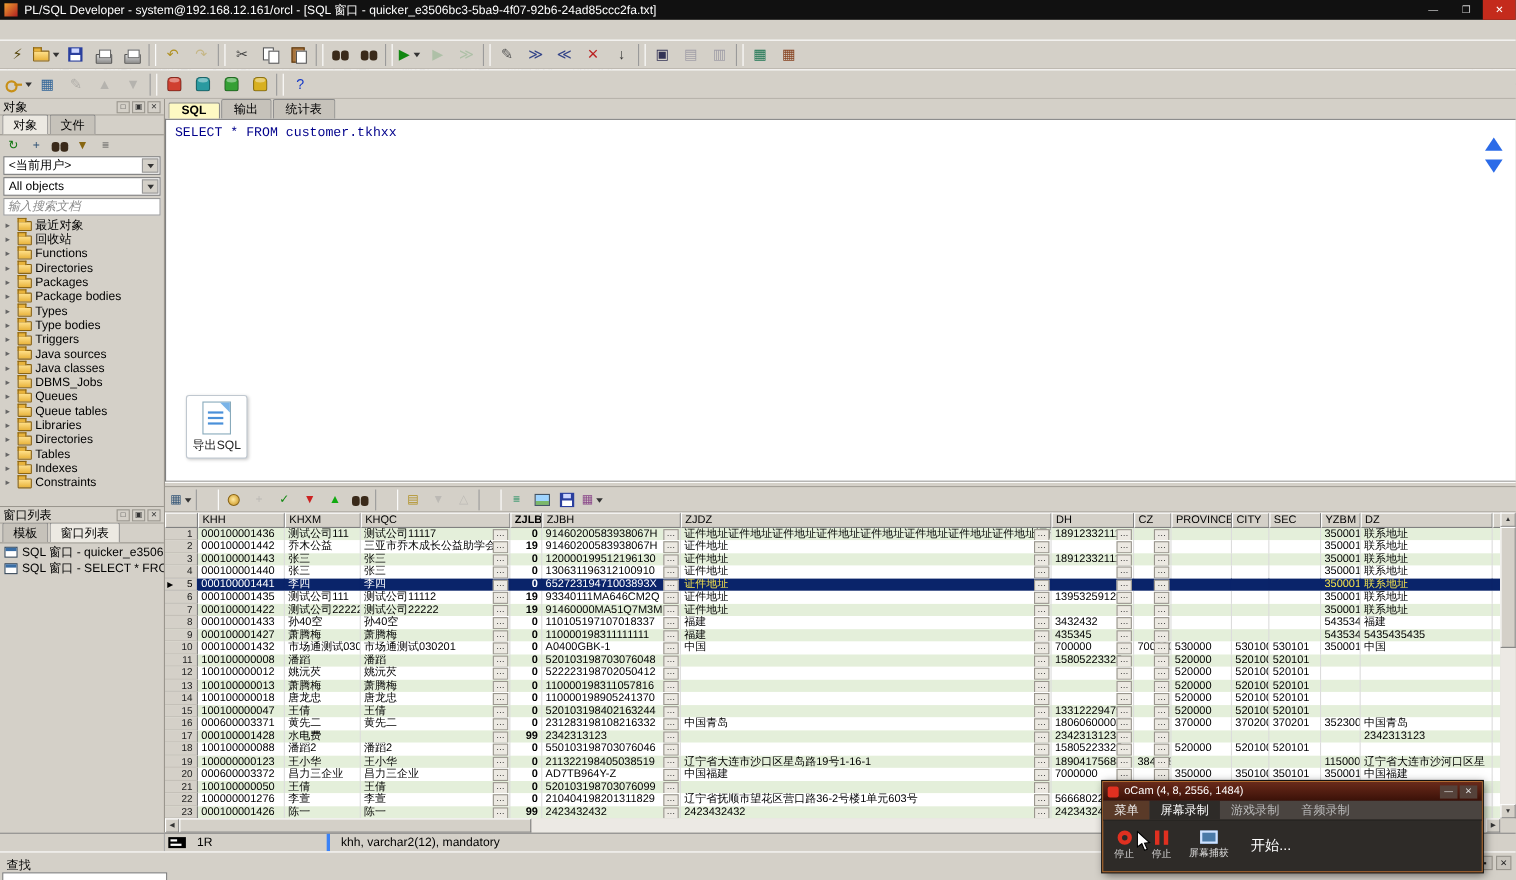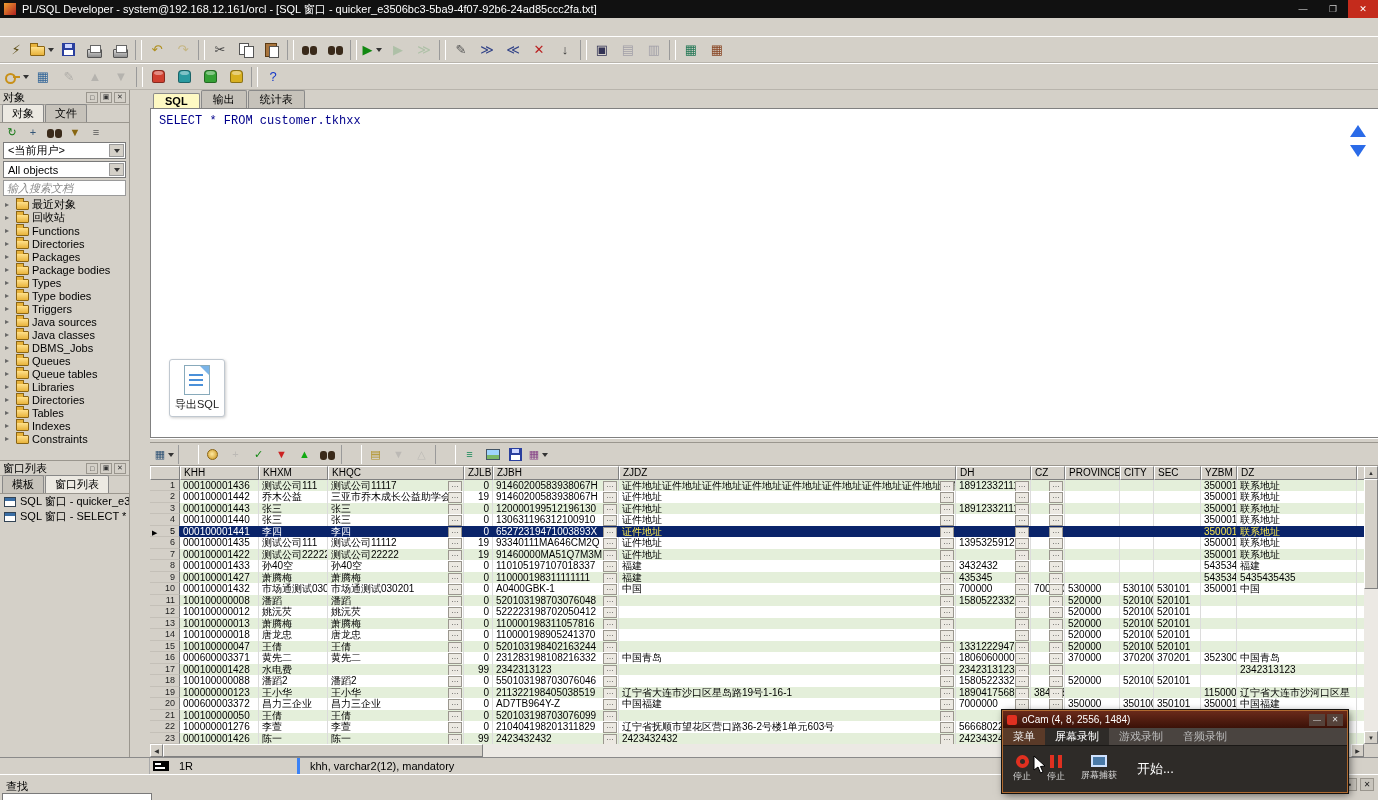--- a/index.html
+++ b/index.html
@@ -70,21 +70,21 @@
 .ic-status::before{content:"";position:absolute;left:2px;top:2px;width:6px;height:2px;background:#fff;}
 .ic-status::after{content:"";position:absolute;left:2px;bottom:2px;width:10px;height:2px;background:#fff;}
 .ic-record{width:13px;height:13px;border:4px solid #e03020;border-radius:50%;}
 .ic-pause{width:12px;height:13px;border-left:4px solid #e03020;border-right:4px solid #e03020;}
 .ic-capture{width:16px;height:12px;border:2px solid #cfe2ff;background:#4a7aa8;}
 .ic-docsql{width:26px;height:30px;background:#fff;border:1px solid #8ab;margin:5px auto 2px;display:block;}
 .ic-docsql::before{content:"";position:absolute;right:0;top:0;width:0;height:0;border-style:solid;border-width:0 9px 9px 0;border-color:transparent #7ab4e8 transparent transparent;}
 .ic-docsql::after{content:"";position:absolute;left:4px;top:8px;width:14px;height:2px;background:#4a90d9;box-shadow:0 5px 0 #4a90d9,0 10px 0 #4a90d9;}
 
 
-.leftcol{position:absolute;left:0;top:90px;width:130px;bottom:43px;background:#d4d0c8;border-right:1px solid #9a968e;}
+.leftcol{position:absolute;left:0;top:90px;width:150px;bottom:43px;background:#d4d0c8;border-right:1px solid #9a968e;}
 .phead{height:15px;display:flex;align-items:center;padding:0 3px;font-size:11px;background:#d4d0c8;border-bottom:1px solid #aaa69e;}
 .phead .ptitle{font-size:11px;}
 .dockicons{margin-left:auto;display:flex;gap:2px;}
 .dockicons .di{width:12px;height:11px;border:1px solid #9a968e;background:#d4d0c8;font-size:7px;display:flex;align-items:center;justify-content:center;color:#333;}
 .ptabs{display:flex;align-items:flex-end;height:18px;padding-left:2px;border-bottom:1px solid #9a968e;}
 .ptab{font-size:11px;padding:1px 9px;border:1px solid #888;border-bottom:none;background:#c6c2ba;margin-right:1px;border-radius:2px 2px 0 0;}
 .ptab.act{background:#ece9e2;}
 .ptools{display:flex;align-items:center;height:18px;padding:0 2px;gap:1px;}
 .ptools .tb{min-width:18px;height:16px;}
 .ptools .tb .g{font-size:11px;}
@@ -132,21 +132,21 @@
 .grow.sel .c-num{color:#000;}
 .grow.sel .c-num::before{content:"▶";position:absolute;left:2px;top:1px;font-size:7px;}
 .grow.sel .gc{border-right-color:#0a246a;}
 .grow.sel .y{color:#f2e14c;}
 .ell{position:relative;padding-right:16px;}
 .ell::after{content:"…";position:absolute;right:1px;top:1px;width:12px;height:9px;line-height:6px;text-align:center;font-size:8px;background:#ece9e2;border:1px solid #9a968e;color:#333;}
 .c-num{width:30px;flex:none;}
 .c-khh{width:79px;flex:none;}
 .c-xm{width:69px;flex:none;}
 .c-qc{width:136px;flex:none;}
-.c-lb{width:29px;flex:none;text-align:right;}
+.c-lb{width:29px;flex:none;text-align:right;font-weight:bold;}
 .c-bh{width:126px;flex:none;}
 .c-dz1{width:337px;flex:none;}
 .c-dh{width:75px;flex:none;}
 .c-cz{width:34px;flex:none;}
 .c-prov{width:55px;flex:none;}
 .c-city{width:34px;flex:none;}
 .c-sec{width:47px;flex:none;}
 .c-yzbm{width:36px;flex:none;}
 .c-dz2{width:120px;flex:none;}
 .c-fill{flex:1 1 auto;border-right:none;}

